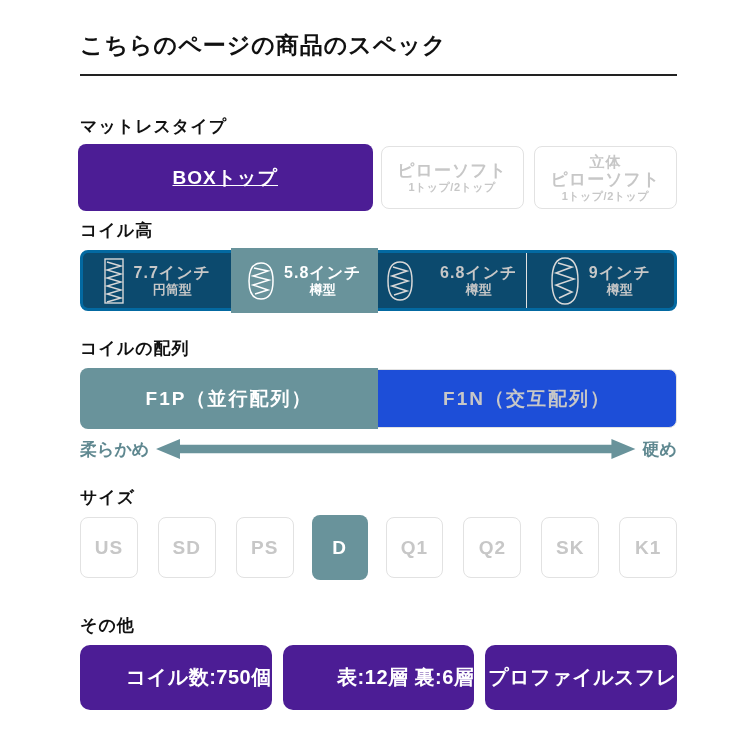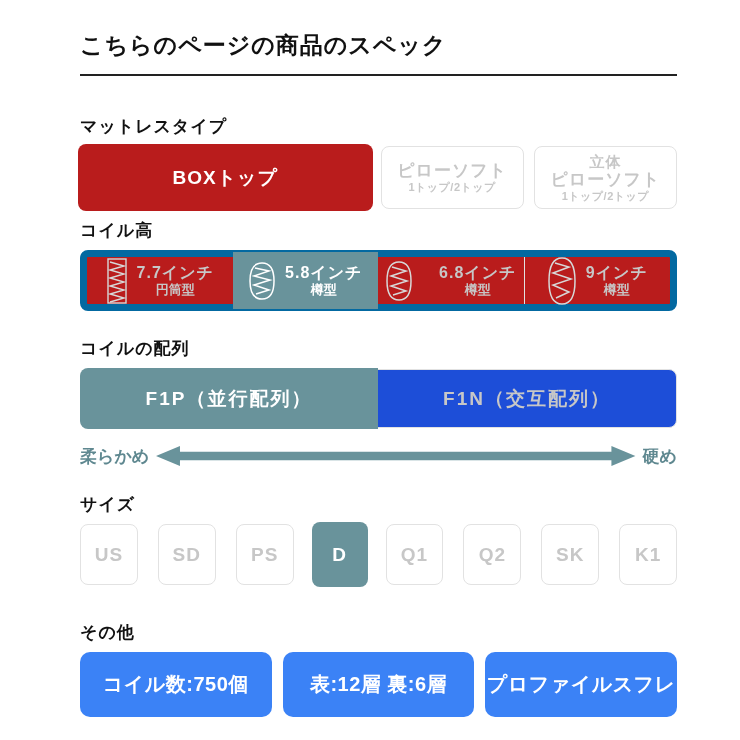--- a/index.html
+++ b/index.html
@@ -18,31 +18,31 @@
   
   .lbl-mattress { margin-top:39px; }
   .btn-row { display:flex; gap:10px; margin-top:8px; height:63px; }
   .opt-btn {
     flex:1; display:flex; flex-direction:column; align-items:center; justify-content:center;
     background:#fff; border:1px solid #e2e2e2; border-radius:8px;
     color:#c7c7c7; font-weight:bold; font-size:19px; letter-spacing:1px;
     text-align:center; line-height:1.15; cursor:pointer;
   }
   .opt-btn.active {
-    background:#b91c1c; border:none; color:#fff; margin:-2px; flex-basis:calc(25% + 4px);
+    background:#4c1d95; border:none; color:#fff; margin:-2px; flex-basis:calc(25% + 4px);text-decoration:underline;
   }
   .opt-btn .l-sm  { font-size:15px; }
   .opt-btn .l-md  { font-size:17px; }
   .opt-btn .l-xs  { font-size:11px; letter-spacing:0.5px; }
 
   
   .lbl-coilh { margin-top:10px; }
   .coil-row {
     display:flex; margin-top:8px; height:61px;
-    border:7px solid #0369a1; border-radius:8px; background:#b91c1c;
+    border:3px solid #0369a1; border-radius:8px; background:#0c4a6e;
   }
   .coil-cell {
     flex:1; display:flex; align-items:center; justify-content:center; gap:9px;
     color:#c7c7c7; cursor:pointer;
   }
   .coil-cell + .coil-cell { border-left:1px solid #e2e2e2; }
   .coil-cell.active {
     background:#69939b; color:#fff; margin-top:-5px; margin-bottom:-5px; border-left:none;
   }
   .coil-cell.active + .coil-cell { border-left:none;gap:26px; }
@@ -61,41 +61,41 @@
   }
   .array-cell {
     flex:1; display:flex; align-items:center; justify-content:center;
     font-weight:bold; font-size:19px; letter-spacing:2px; color:#c7c7c7; cursor:pointer;
   }
   .array-cell.active {
     background:#69939b; color:#fff; border-radius:8px 0 0 8px; margin:-2px 0 -2px -1px;
   }
 
   
-  .firm-row { display:flex; align-items:center; gap:7px; margin-top:16px; height:24px; }
+  .firm-row { display:flex; align-items:center; gap:7px; margin-top:9px; height:24px; }
   .firm-label { color:#5f8890; font-weight:bold; font-size:17px; white-space:nowrap; }
   .firm-arrow { flex:1; height:22px; }
   .firm-arrow svg { display:block; width:100%; height:22px; }
 
   
   .lbl-size { margin-top:25px; }
   .size-row { display:flex; gap:20px; margin-top:8px; height:61px; }
   .size-btn {
     flex:1; display:flex; align-items:center; justify-content:center;
     background:#fff; border:1px solid #e2e2e2; border-radius:8px;
     color:#c7c7c7; font-weight:bold; font-size:19px; letter-spacing:1px; cursor:pointer;
   }
   .size-btn.active { background:#69939b; border:none; color:#fff; margin:-2px; }
 
   
   .lbl-other { margin-top:36px; }
   .badge-row { display:flex; gap:11px; margin-top:8px; height:65px; }
   .spec-badge {
-    flex:1; display:flex; align-items:center; justify-content:center;
-    background:#3b82f6; border-radius:10px;
+    flex:1; display:flex; align-items:center; justify-content:flex-end;
+    background:#4c1d95; border-radius:10px;
     color:#fff; font-weight:bold; font-size:20px; letter-spacing:0.5px;
   }
 </style>
 </head>
 <body>
 
 <div class="content">
 
   <h1 class="page-title">こちらのページの商品のスペック</h1>
   <hr class="title-rule">

